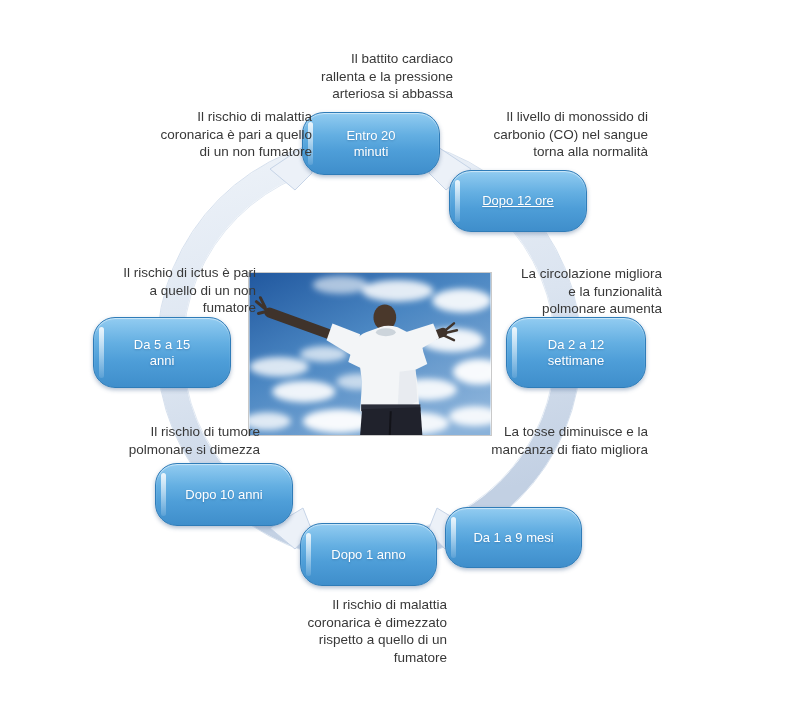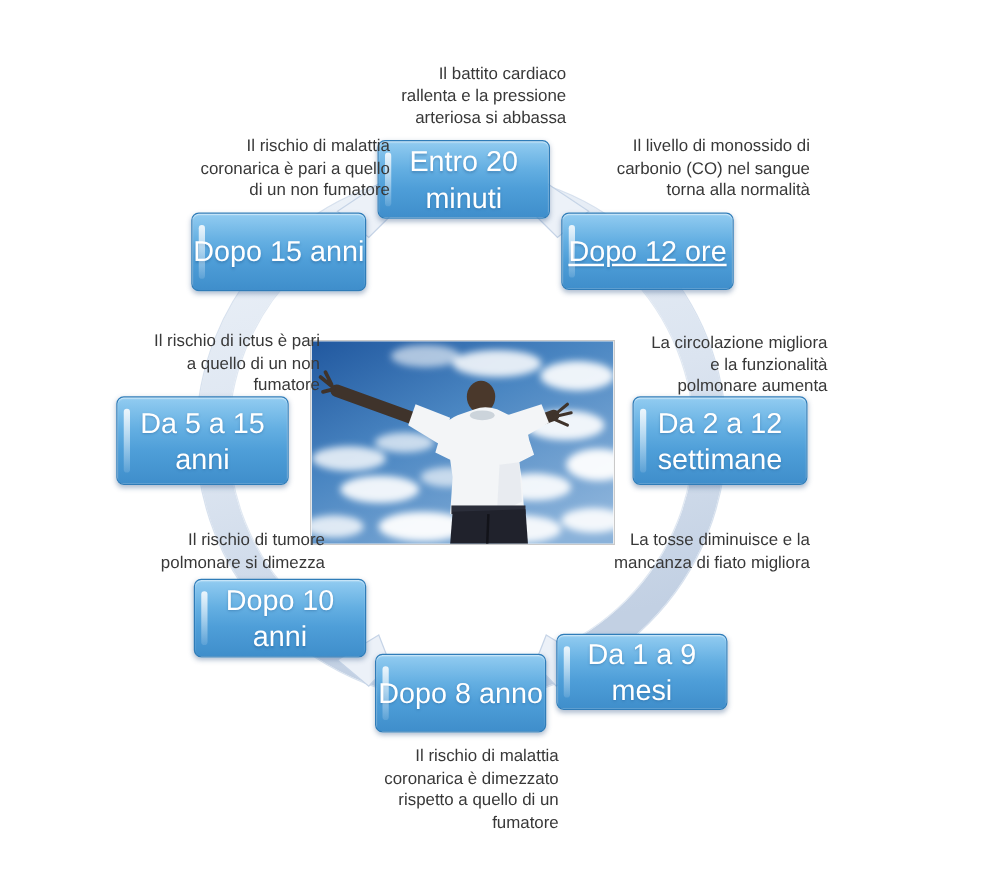--- a/index.html
+++ b/index.html
@@ -20,23 +20,23 @@
     width:244px; height:164px;
     border:1px solid #c9c9c9;
     z-index:2;
   }
 
   .node {
     position:absolute; z-index:3;
     display:flex; align-items:center; justify-content:center;
     text-align:center;
     color:#ffffff;
-    font-size:23px; line-height:1.22;
+    font-size:13px; line-height:1.22;
     white-space:pre-line;
-    border-radius:6px;
+    border-radius:22px;
     background:linear-gradient(180deg,#92ccf1 0%,#64afe2 36%,#4e9ed8 62%,#3f8ecb 100%);
     border:1px solid #2f7cb8;
     box-shadow:0 2px 4px rgba(80,110,150,.45), inset 0 1px 1px rgba(255,255,255,.55);
     text-shadow:0 1px 2px rgba(25,75,125,.35);
   }
   .node::before {
     content:""; position:absolute; left:5px; top:9px; bottom:9px; width:5px;
     border-radius:3px;
     background:linear-gradient(180deg,rgba(255,255,255,.85),rgba(255,255,255,.12));
   }
@@ -157,19 +157,18 @@
   <div class="desc d-tl">Il rischio di malattia
 coronarica è pari a quello
 di un non fumatore</div>
 
   <div class="node n-top">Entro 20
 minuti</div>
   <div class="node n-tr">Dopo 12 ore</div>
   <div class="node n-r">Da 2 a 12
 settimane</div>
   <div class="node n-br">Da 1 a 9 mesi</div>
-  <div class="node n-b">Dopo 8 anno</div>
+  <div class="node n-b">Dopo 1 anno</div>
   <div class="node n-bl">Dopo 10 anni</div>
   <div class="node n-l">Da 5 a 15
 anni</div>
-  <div class="node n-tl">Dopo 15 anni</div>
 
 </div>
 
 </body></html>

